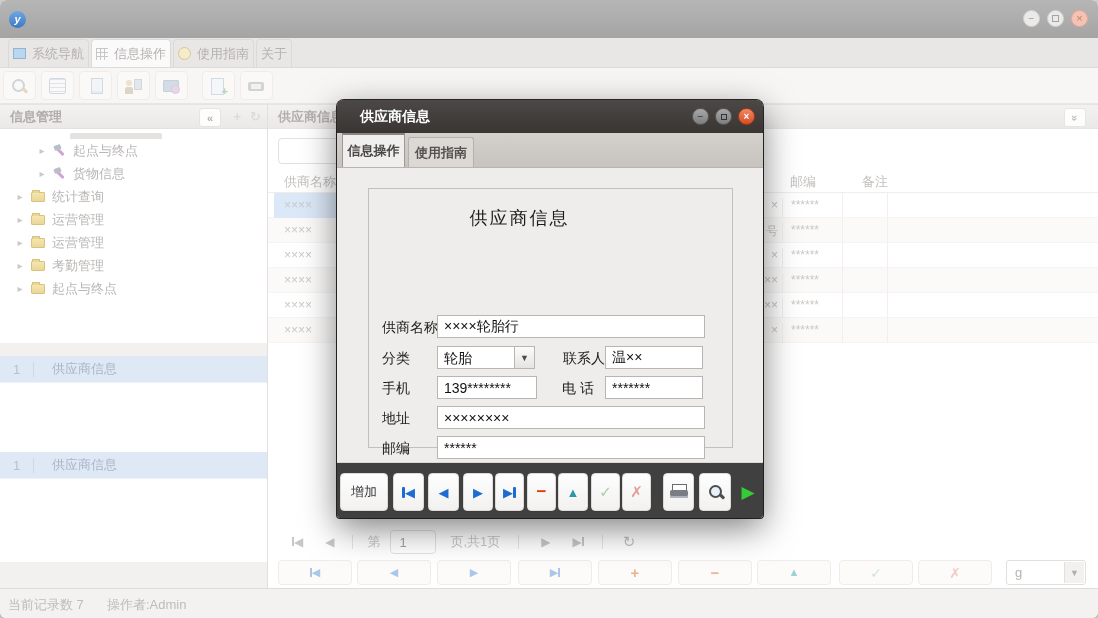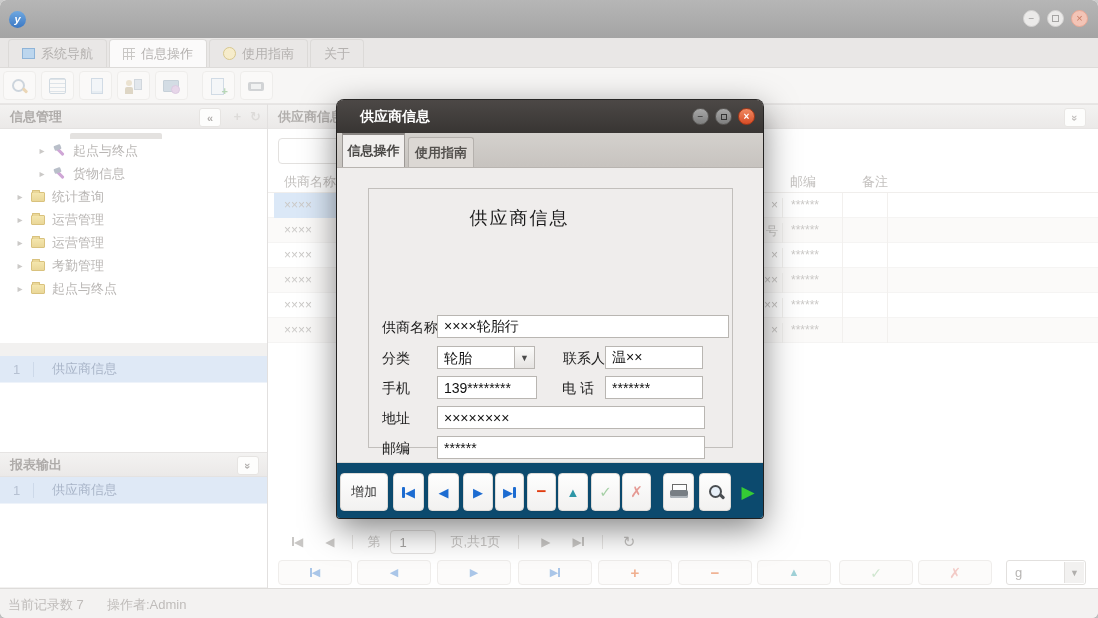--- a/index.html
+++ b/index.html
@@ -21,21 +21,21 @@
   .win-controls { position:absolute; right:10px; top:10px; display:flex; gap:7px; }
   .wbtn { width:17px; height:17px; border-radius:50%; display:flex; align-items:center;
     justify-content:center; font-size:10px; line-height:1; }
   .wbtn.min,.wbtn.max { background:#ebeae9; border:1px solid #d2d1d0; color:#9a9998; }
   .wbtn.max .sq { width:7px; height:7px; border:1.5px solid #a5a4a3; }
   .wbtn.close { background:#f3c4b6; border:1px solid #e8a795; color:#c87b63; font-size:11px; }
 
   
   .ribbon { left:0; top:38px; width:1098px; height:30px; background:#e9e7e6;
     border-bottom:1px solid #dddbd9; display:flex; align-items:flex-end; padding-left:8px; }
-  .rtab { height:28px; display:flex; align-items:center; gap:6px; padding:0 13px;
+  .rtab { height:28px; display:flex; align-items:center; gap:6px; padding:0 4px;
     border:1px solid #dcdad8; border-bottom:none; border-radius:4px 4px 0 0;
     color:#b4b1af; font-size:13px; margin-right:2px; background:#e9e7e6; }
   .rtab.active { background:#fbfafa; }
   .ri-nav { width:13px; height:11px; background:#bcd6ee; border:1px solid #8fb4d8; }
   .ri-grid { width:12px; height:12px;
     background-image:repeating-linear-gradient(#c9c7c5 0 1px,transparent 1px 4px),
                      repeating-linear-gradient(90deg,#c9c7c5 0 1px,transparent 1px 4px); }
   .ri-clock { width:13px; height:13px; border-radius:50%; background:#f6eccb; border:1px solid #d8c88f; }
 
   
@@ -195,21 +195,21 @@
   .form-title { position:absolute; left:0; top:38px; width:365px; text-align:center;
     font-size:18px; color:#1b1b1b; letter-spacing:2px; }
   .fl { position:absolute; font-size:14px; color:#1c1c1c; }
   .fi { position:absolute; height:23px; background:#fff; border:1px solid #b9b6b2;
     font-size:14px; color:#111; display:flex; align-items:center; padding-left:6px; white-space:nowrap; overflow:hidden; }
   .combo-arrow { position:absolute; right:0; top:0; width:20px; height:21px;
     background:linear-gradient(#fbfbfa,#e6e4e2); border-left:1px solid #b9b6b2;
     color:#4a4a4a; font-size:9px; display:flex; align-items:center; justify-content:center; }
 
   .dlg-bbar { position:absolute; left:0; top:362px; width:426px; height:56px;
-    background:#0c4a6e; border-top:1px solid #dad7d4; border-radius:0 0 3px 3px; }
+    background:#404040; border-top:1px solid #dad7d4; border-radius:0 0 3px 3px; }
   .dbb { position:absolute; top:10px; height:38px; background:linear-gradient(#fefefe,#f2f1f0);
     border:1px solid #dddad7; border-radius:4px; box-shadow:0 1px 1px rgba(0,0,0,.06);
     display:flex; align-items:center; justify-content:center; font-size:13px; color:#3a3a3a; }
   .c-blue { color:#1d6cd1; } .c-redline { color:#e03c10; } .c-teal { color:#2e96a6; }
   .c-gcheck { color:#a5cfa5; } .c-rx { color:#e59a94; } .c-play { color:#35cb35; }
   .dvbar { display:inline-block; width:3px; height:11px; background:currentColor; border-radius:1px; }
   .dtri { font-size:13px; line-height:1; }
   .ic-print { position:relative; width:18px; height:16px; }
   .ic-print::before { content:""; position:absolute; left:2px; top:0; width:13px; height:6px;
     background:#fdfdfd; border:1px solid #6a6a6a; }
@@ -331,26 +331,20 @@
     </div>
 
     <div style="height:13px;"></div>
     <div class="side-list" style="height:96px;">
       <div class="side-item">
         <span class="idx">1</span>
         <span class="lbl">供应商信息</span>
       </div>
     </div>
 
-    <div class="panel-header">
-      <span>报表输出</span>
-      <span class="ph-btn" style="right:8px;">
-          <span class="chev-up">»</span>
-        </span>
-    </div>
     <div class="side-list" style="height:110px;">
       <div class="side-item">
         <span class="idx">1</span>
         <span class="lbl">供应商信息</span>
       </div>
     </div>
   </div>
 
   <div class="abs main">
     <div class="main-header">
@@ -470,21 +464,21 @@
     <div class="dlg-tabs">
       <div class="dtab active">信息操作</div>
       <div class="dtab t2">使用指南</div>
     </div>
 
     <div class="dlg-body">
       <div class="groupbox"></div>
       <div class="form-title">供应商信息</div>
 
       <span class="fl" style="left:45px;top:151px;">供商名称</span>
-      <div class="fi" style="left:100px;top:147px;width:292px;">××××轮胎行</div>
+      <div class="fi" style="left:100px;top:147px;width:268px;">××××轮胎行</div>
 
       <span class="fl" style="left:45px;top:182px;">分类</span>
       <div class="fi" style="left:100px;top:178px;width:98px;align-items:flex-end;">
         <span>轮胎</span>
         <span class="combo-arrow">▼</span>
       </div>
       <span class="fl" style="left:226px;top:182px;">联系人</span>
       <div class="fi" style="left:268px;top:178px;width:98px;">温××</div>
 
       <span class="fl" style="left:45px;top:212px;">手机</span>

